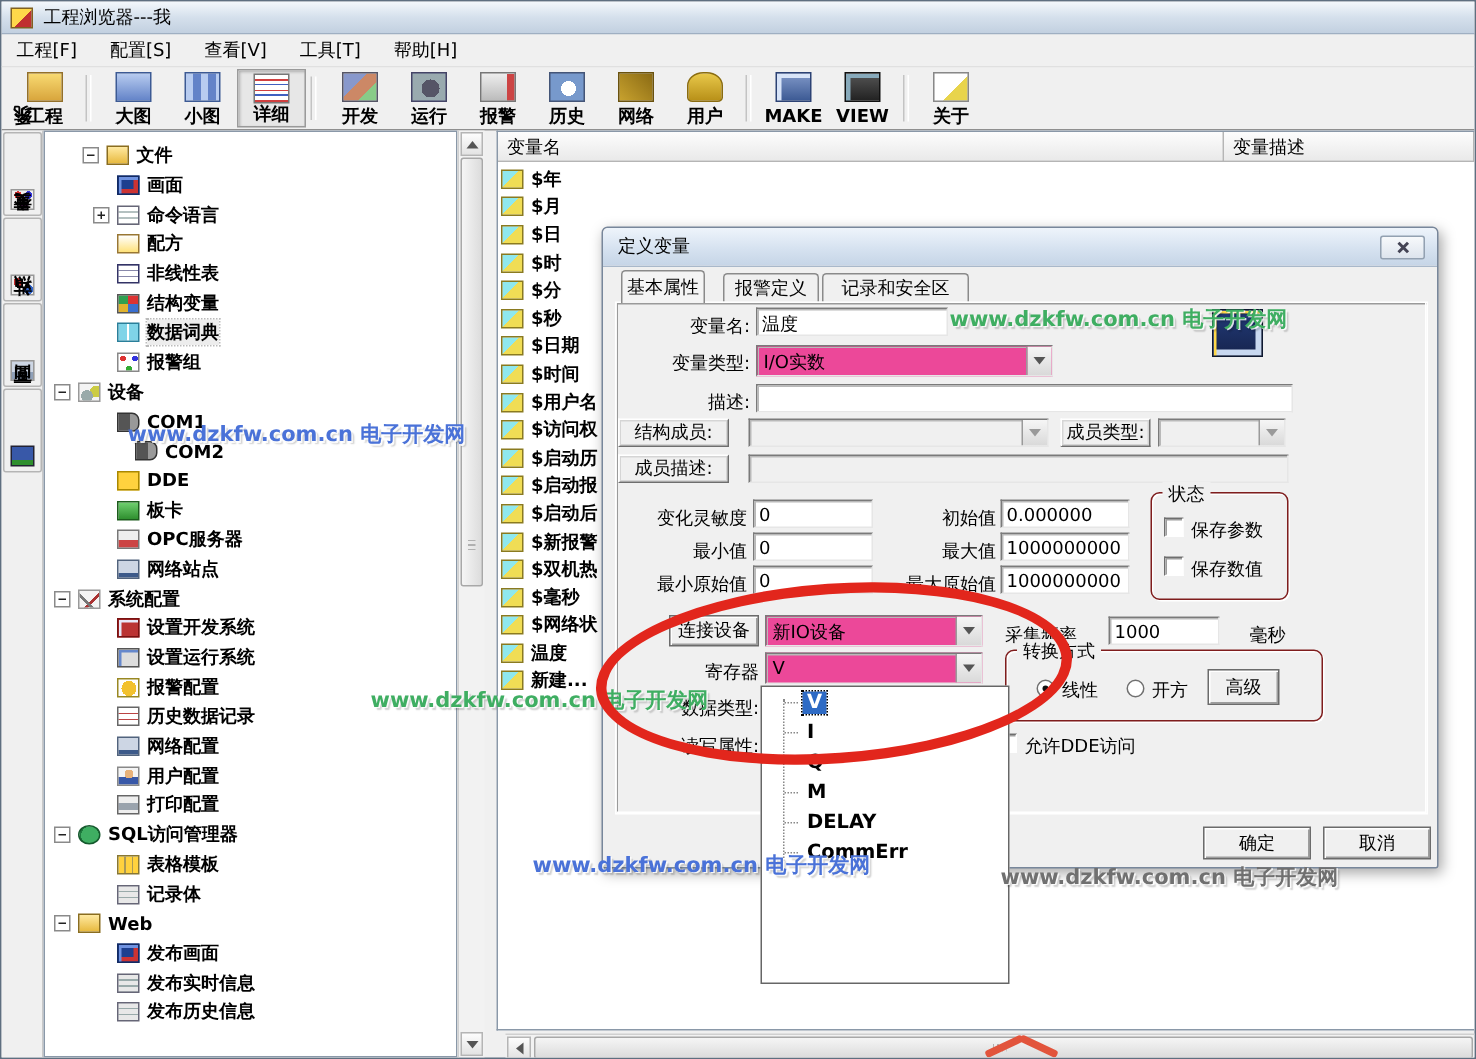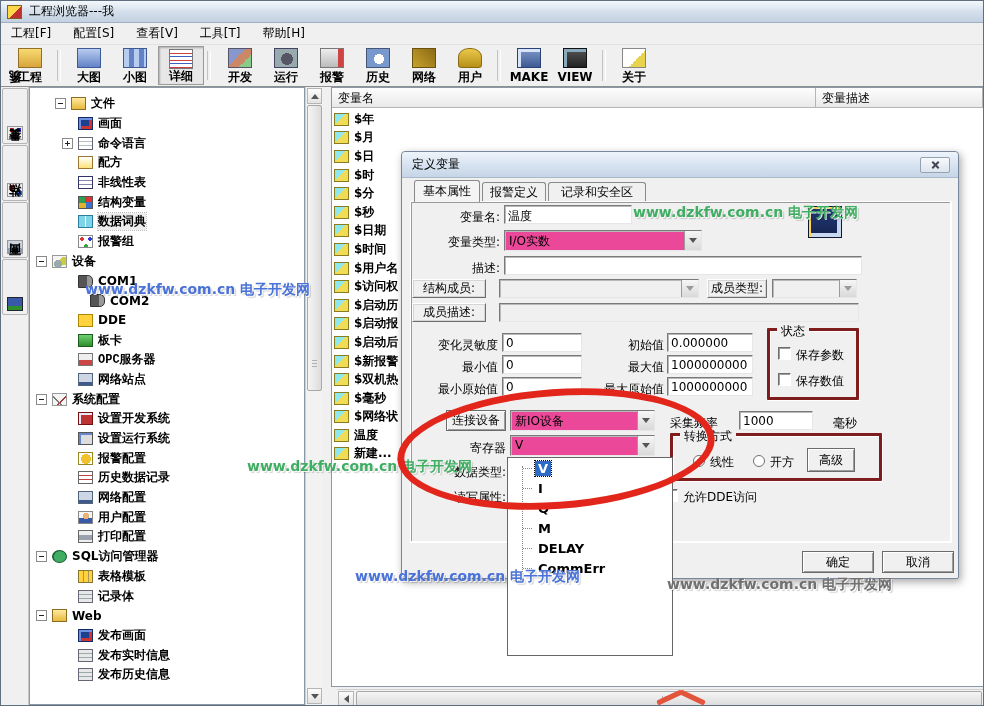--- a/index.html
+++ b/index.html
@@ -107,21 +107,21 @@
   .dl{position:absolute;white-space:nowrap}
   .r{text-align:right}
   .edit{position:absolute;background:#fff;border:1px solid #7a7a7a;border-right-color:#e6e6e6;border-bottom-color:#e6e6e6;box-shadow:inset 1px 1px 0 #b9b9b9;padding:2px 3px;font-size:12px;overflow:hidden;white-space:nowrap}
   .edit.dis{background:#f0f0f0;color:#888}
   .combo{position:absolute;background:#ec4899;border:1px solid #7a7a7a;border-right-color:#e6e6e6;border-bottom-color:#e6e6e6;box-shadow:inset 1px 1px 0 #b9b9b9;padding:2px 18px 2px 4px;overflow:hidden;white-space:nowrap}
   .combo.dis{background:#f0f0f0;color:#999}
   .combo .arr{position:absolute;right:0;top:0;bottom:0;width:17px;background:linear-gradient(#f6f6f6,#d9d9d9);border-left:1px solid #9a9a9a;display:flex;align-items:center;justify-content:center}
   .combo.dis .arr .tri-down{border-top-color:#9a9a9a}
   .btnbox{position:absolute;background:#f0f0f0;border:1px solid;border-color:#fff #6e6e6e #6e6e6e #fff;box-shadow:0 0 0 1px #d5d5d5 inset;display:flex;align-items:center;justify-content:center;white-space:nowrap}
   .pushbtn{position:absolute;background:#f0f0f0;border:1px solid #6b6b6b;box-shadow:inset 1px 1px 0 #fff,inset -1px -1px 0 #9d9d9d;display:flex;align-items:center;justify-content:center;white-space:nowrap}
-  .group{position:absolute;border:3px solid #7f1d1d;box-shadow:1px 1px 0 #fff,inset 1px 1px 0 #fff;border-radius:1px}
+  .group{position:absolute;border:1px solid #7f1d1d;box-shadow:1px 1px 0 #fff,inset 1px 1px 0 #fff;border-radius:6px}
   .glabel{position:absolute;top:-8px;left:7px;background:#f0f0f0;padding:0 4px;white-space:nowrap}
   .cb{position:absolute;width:13px;height:13px;background:#fff;border:1px solid;border-color:#6e6e6e #fff #fff #6e6e6e;box-shadow:inset 1px 1px 0 #9d9d9d}
   .radio{position:absolute;width:12px;height:12px;border-radius:50%;background:#fff;border:1px solid #707070}
   .radio.on::after{content:'';position:absolute;left:3px;top:3px;width:4px;height:4px;border-radius:50%;background:#111}
   .dlg-icon{position:absolute;left:406px;top:54px;width:34px;height:32px;background:linear-gradient(#223a78,#16244e);border:1px solid #0e1830;box-shadow:inset 2px 2px 0 #ffd84a,inset -4px -4px 0 #c8d8f0}
   
   .ddlist{position:absolute;left:506px;top:456px;width:166px;height:199px;background:#fff;border:1px solid #666;z-index:12}
   .ddlist::before{content:'';position:absolute;left:14px;top:8px;height:108px;border-left:1px dotted #888}
   .opt{height:20px;display:flex;align-items:center;font-weight:bold;font-size:13px}
   .opt::before{content:'';width:9px;border-top:1px dotted #888;margin:0 3px 0 15px}
@@ -324,21 +324,21 @@
         <span class="ti icon-dde"></span>
         <span class="tlabel">DDE</span>
       </div>
 
       <div class="trow" style="padding-left: 32px;">
         <span class="exp" style="visibility: hidden;"></span>
         <span class="ti icon-board"></span>
         <span class="tlabel">板卡</span>
       </div>
 
-      <div class="trow" style="padding-left: 32px; font-family: Liberation Mono, monospace;">
+      <div class="trow" style="padding-left: 32px;">
         <span class="exp" style="visibility: hidden;"></span>
         <span class="ti icon-opc"></span>
         <span class="tlabel">OPC服务器</span>
       </div>
 
       <div class="trow" style="padding-left: 32px;">
         <span class="exp" style="visibility: hidden;"></span>
         <span class="ti icon-computer"></span>
         <span class="tlabel">网络站点</span>
       </div>
@@ -554,21 +554,21 @@
       </div>
     <div class="hthumb"></div>
   </div>
 
   <div class="dialog">
     <div class="dtitle">
       <span>定义变量</span>
       <span class="dclose"></span>
     </div>
 
-    <div class="dtab active" style="left:12px;top:28px;width:66px">
+    <div class="dtab active" style="left:12px;top:28px;width:56px">
         <span>基本属性</span>
       </div>
     <div class="dtab" style="left:80px;top:30px;width:64px;height:20px">
         <span>报警定义</span>
       </div>
     <div class="dtab" style="left:146px;top:30px;width:98px;height:20px">
         <span>记录和安全区</span>
       </div>
     <div class="tabpage"></div>
 

